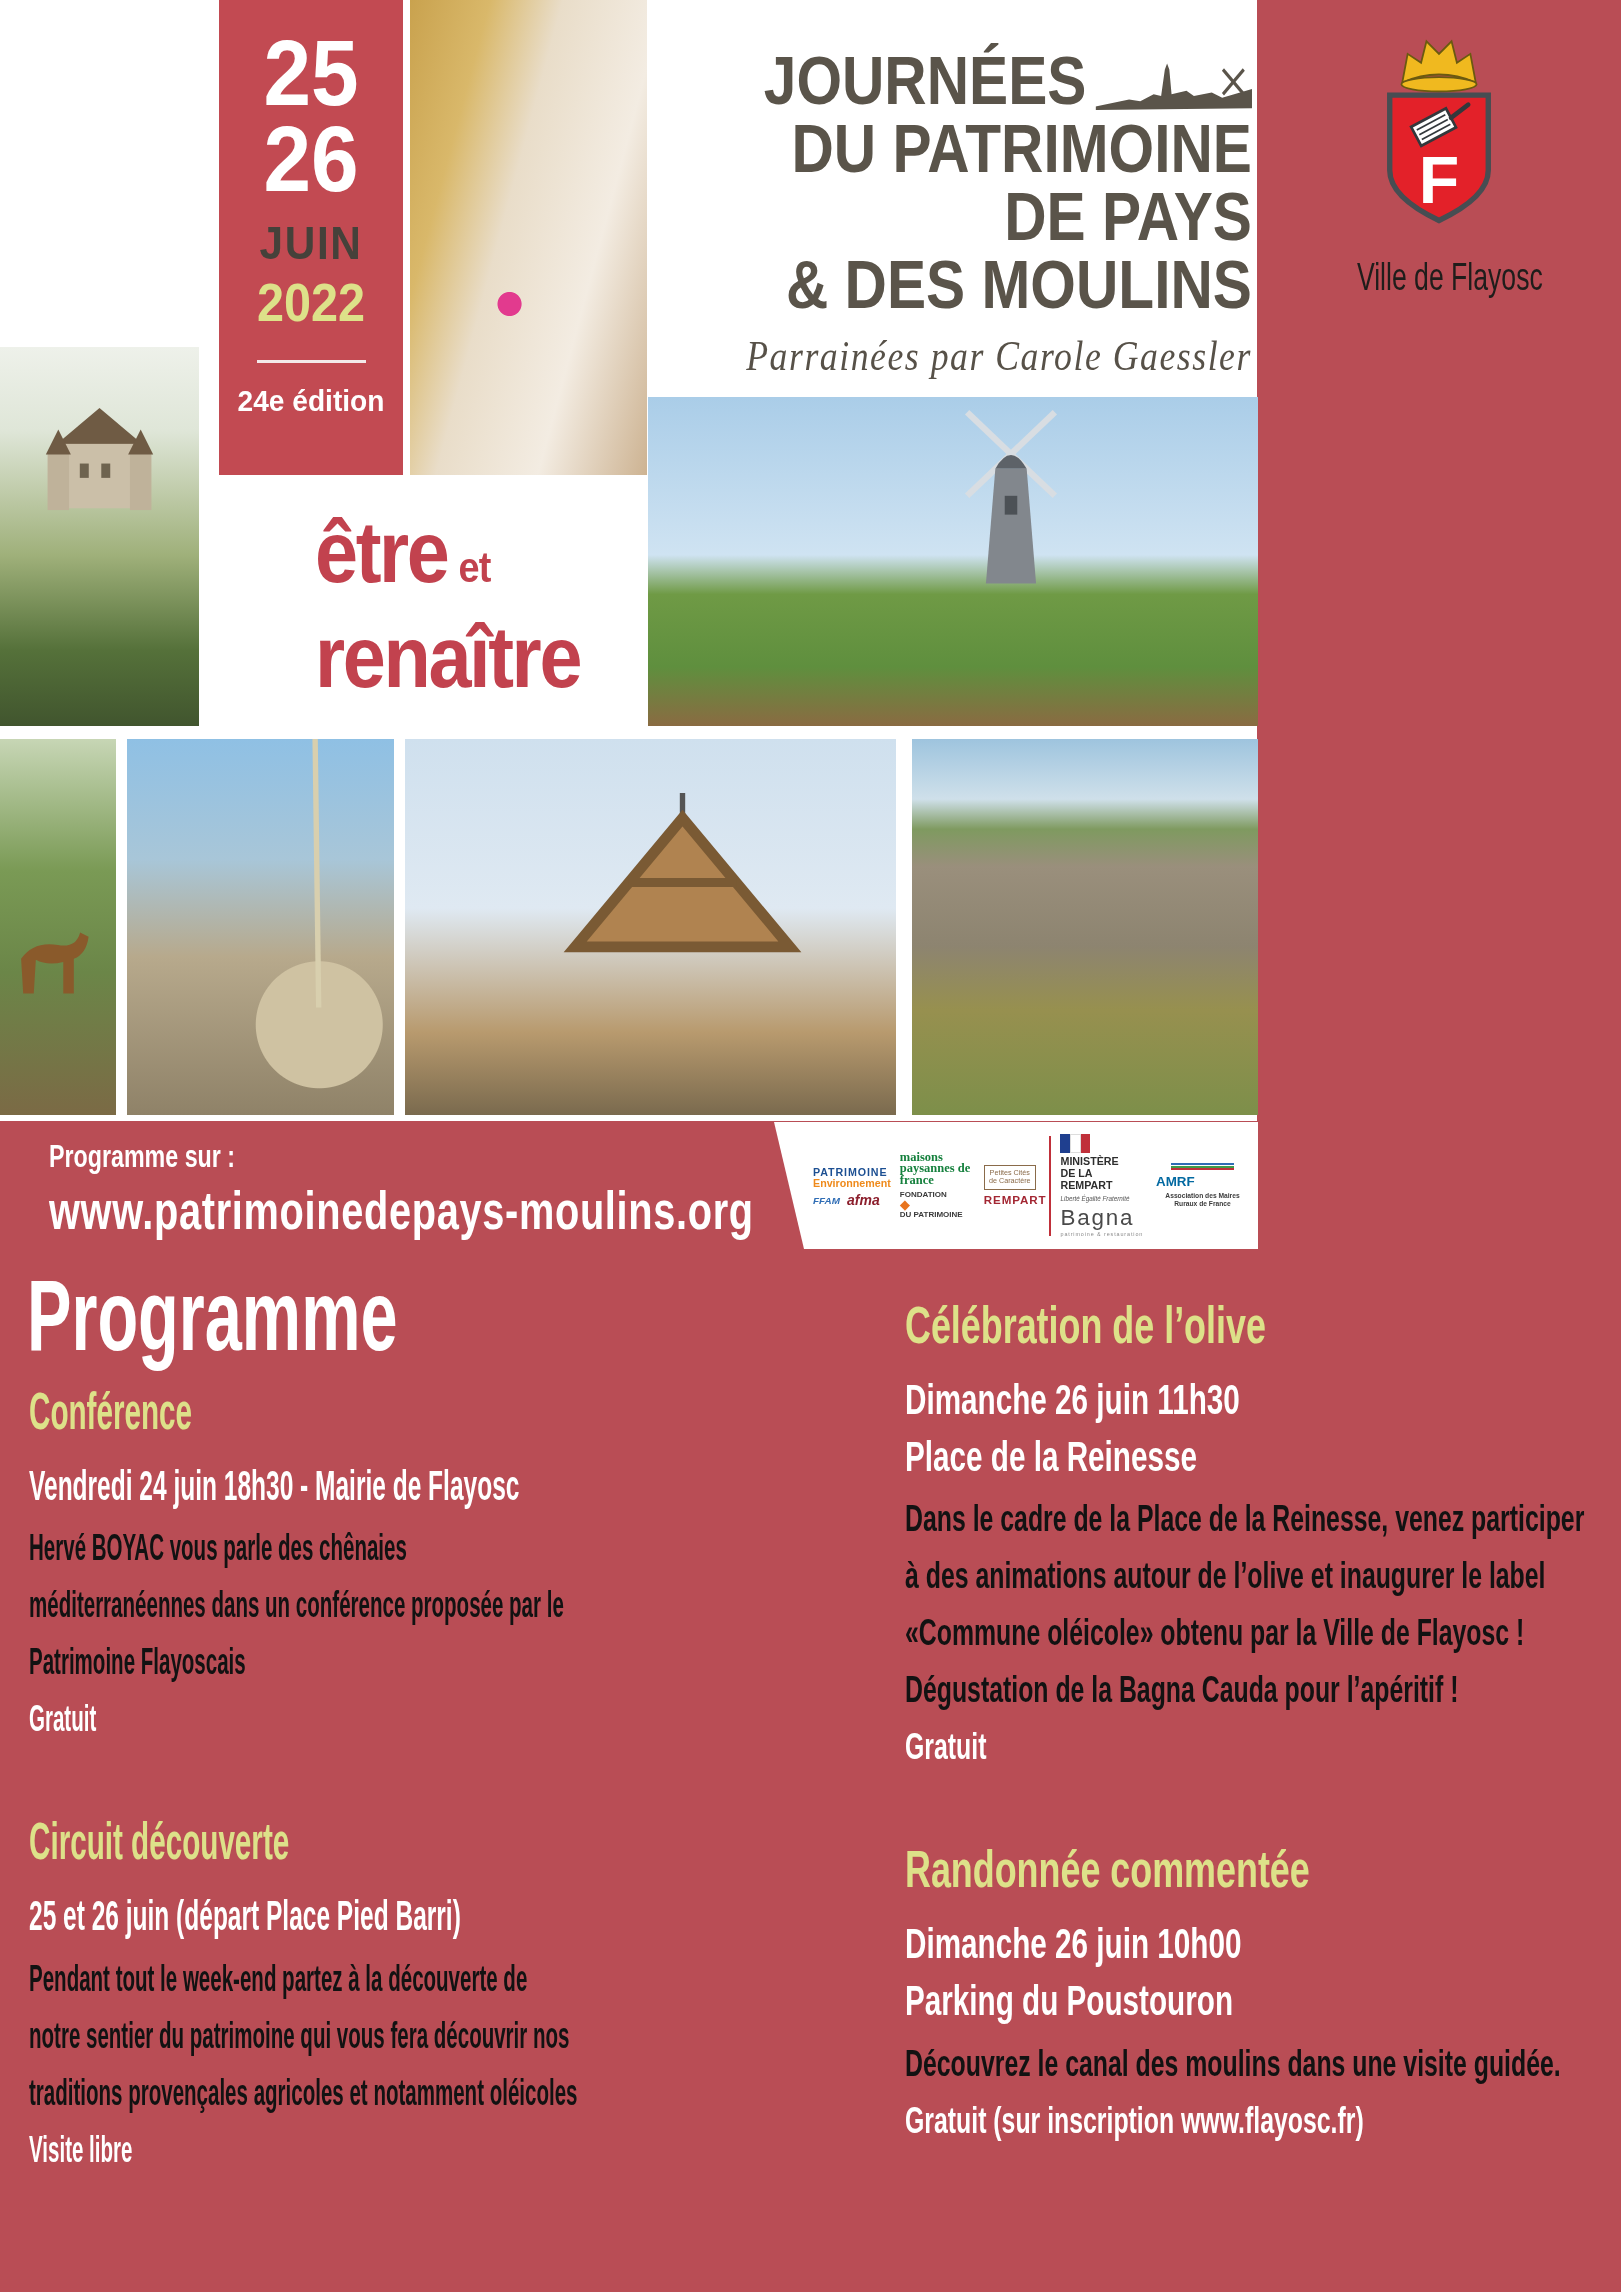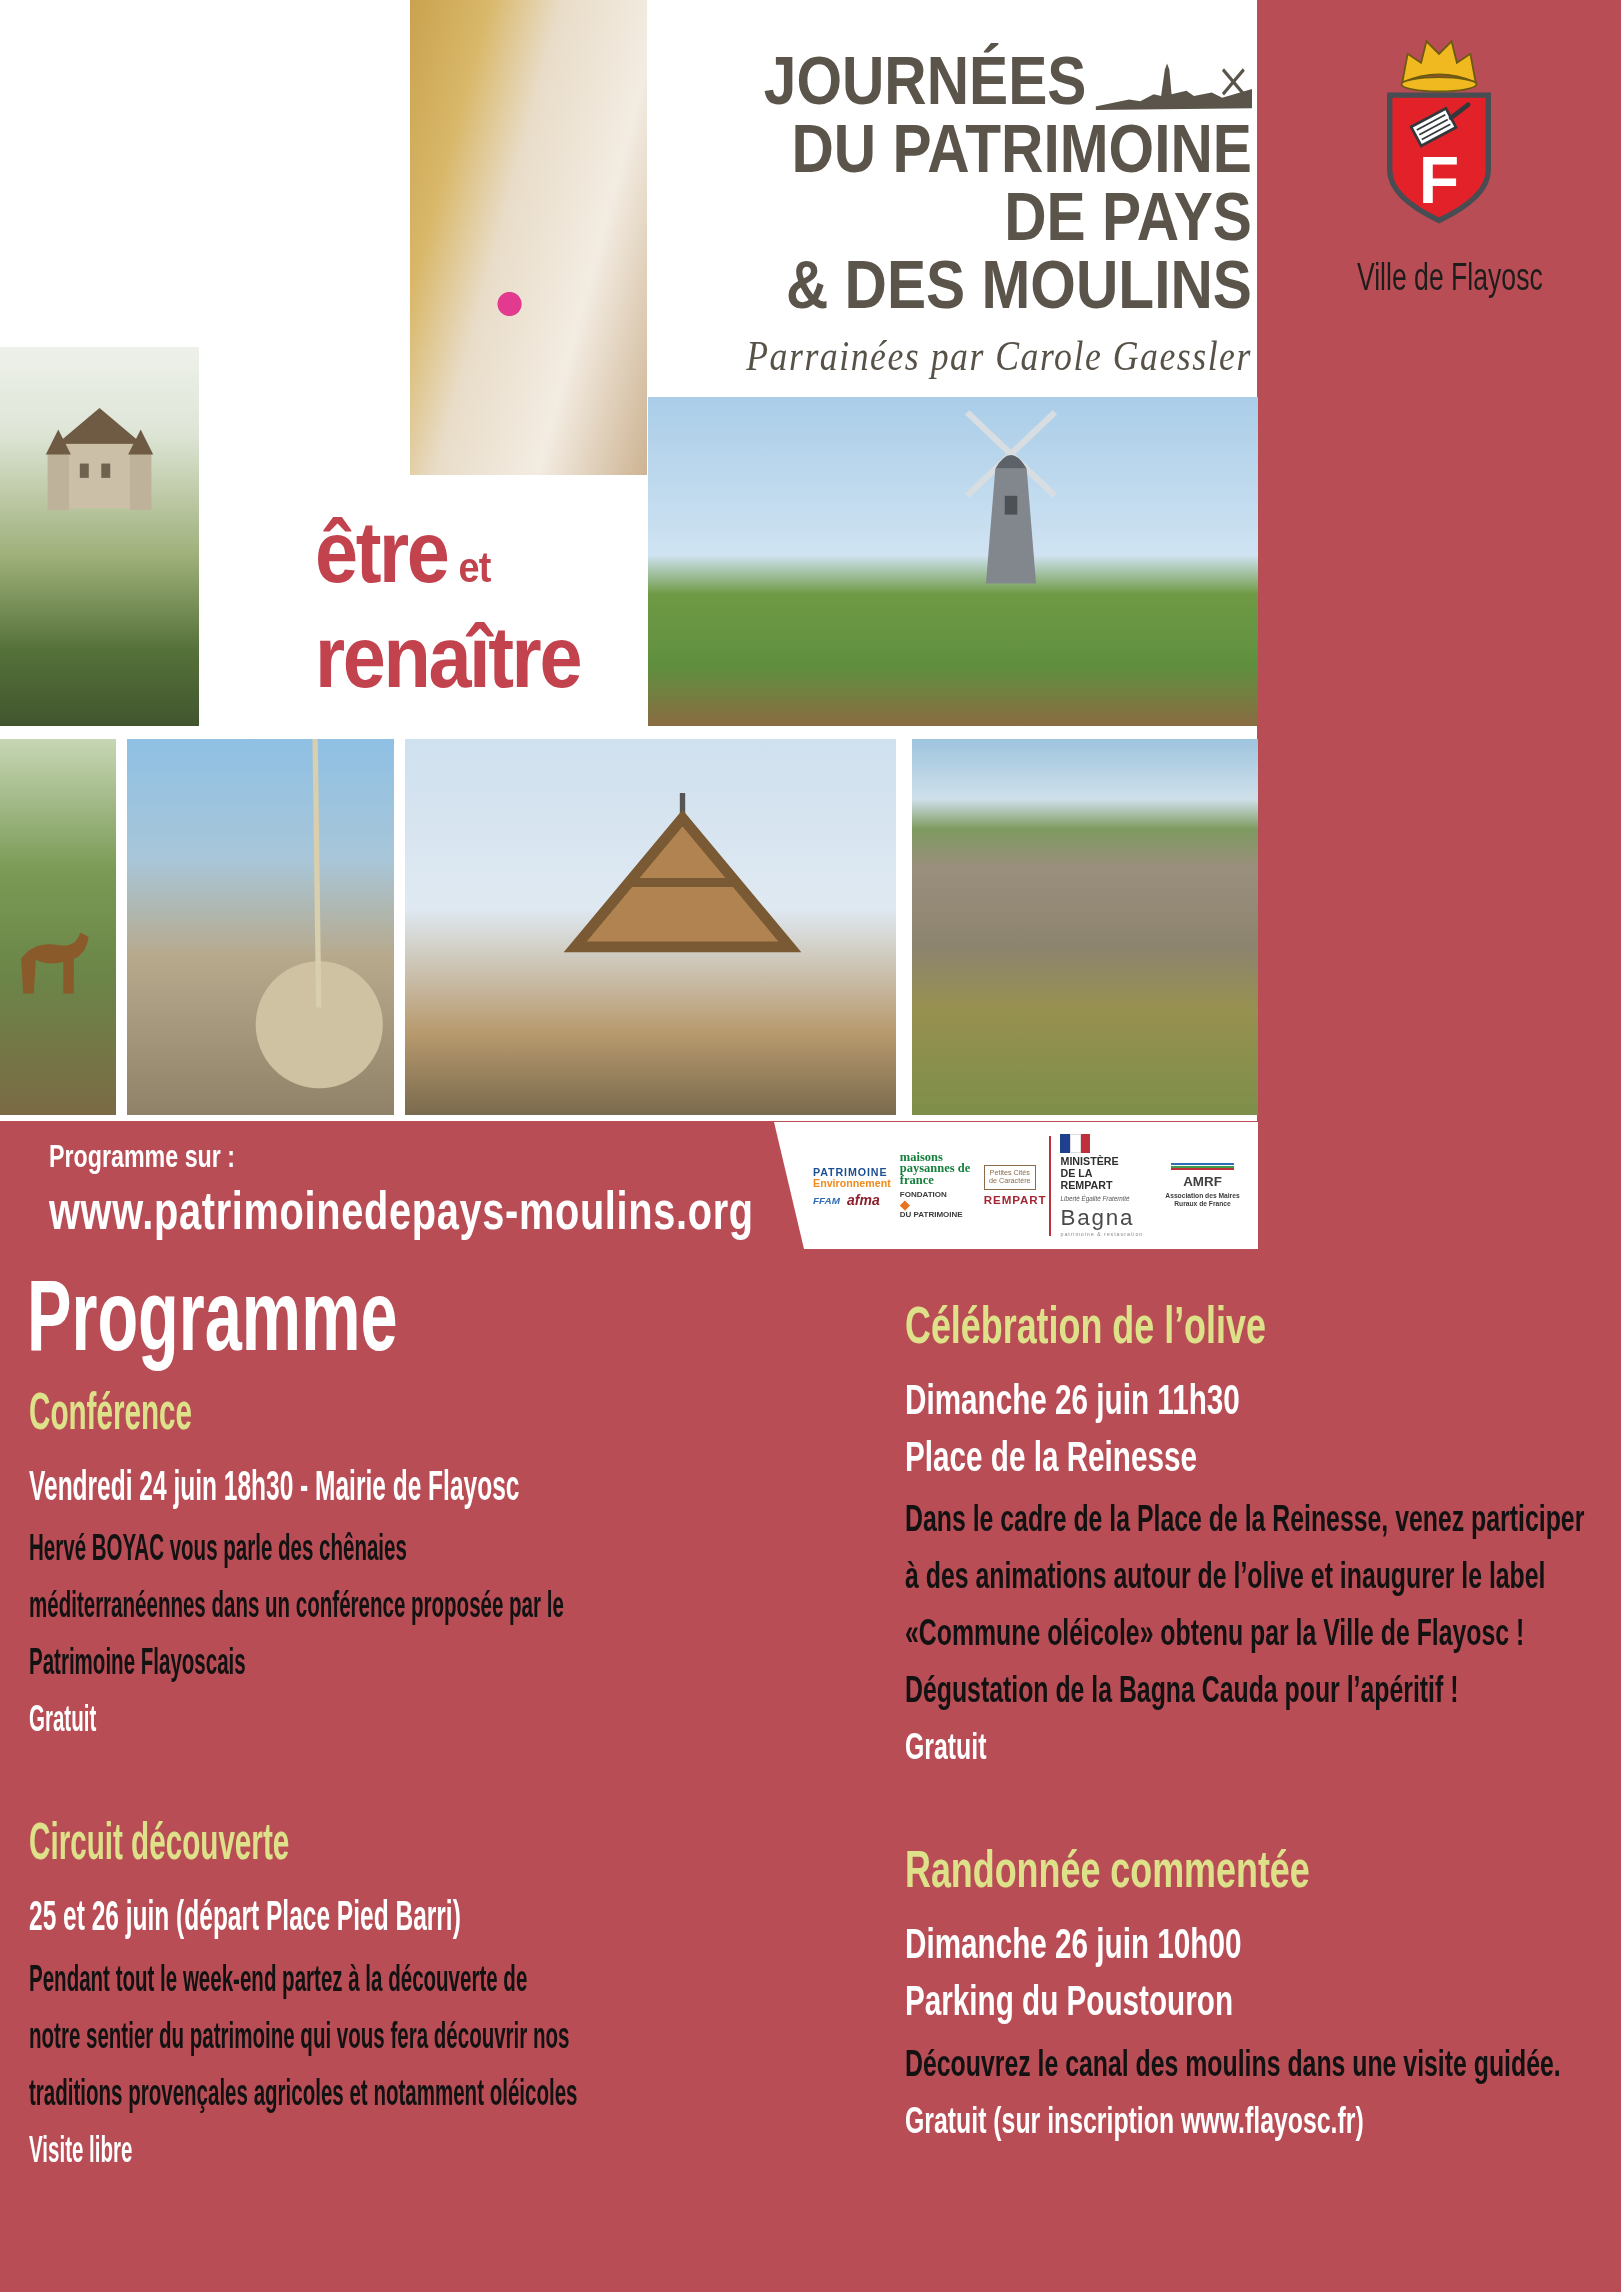--- a/index.html
+++ b/index.html
@@ -52,21 +52,21 @@
   .lp-pcc{border:1.8px solid #8a6b4a;color:#8a6b4a;font-size:7.2px;line-height:8px;width:52px;
           text-align:center;padding:3.6px 1.8px;box-sizing:border-box;}
   .lp-rempart{font-size:11.6px;font-weight:700;color:#a32733;letter-spacing:0.9px;}
   .lp-sep{width:2.7px;height:100px;background:#c0303a;flex:none;}
   .flag{display:flex;width:30px;height:19px;}
   .flag span{flex:1;}
   .lp-min{font-size:10.7px;line-height:11.6px;font-weight:700;color:#2e2e2e;}
   .lp-motto{font-size:6.3px;font-style:italic;color:#555;}
   .lp-atrium{font-size:22.4px;color:#4a4a4a;letter-spacing:1.8px;}
   .lp-atrium-sub{font-size:5.4px;color:#8a8a8a;letter-spacing:0.9px;}
-  .lp-amrf{font-size:13.4px;font-weight:700;color:#404040;text-align:center;}
+  .lp-amrf{font-size:13.4px;font-weight:700;color:#0369a1;text-align:left;}
   .lp-amrf-sub{font-size:6.7px;font-weight:700;color:#3c3c3c;text-align:center;width:93px;line-height:8px;}
   .amrf-waves{width:63px;height:7.2px;margin:0 auto;
      background:linear-gradient(180deg,#2f6db5 0 1.8px,transparent 1.8px 2.7px,#3e9c4a 2.7px 4.5px,transparent 4.5px 5.4px,#c0303a 5.4px 7.2px);}
   .prog-heading{position:absolute;left:27px;top:1258px;color:#ffffff;font-size:101px;font-weight:700;
                 transform:scaleX(.66);transform-origin:0 0;white-space:nowrap;}
   .col{position:absolute;color:#ffffff;}
   .col-left{left:29px;top:1381px;width:967px;transform:scaleX(.57);transform-origin:0 0;}
   .col-right{left:905px;top:1295px;width:985px;transform:scaleX(.69);transform-origin:0 0;}
   .ev-title{font-size:52px;font-weight:700;color:#dde189;margin-bottom:16px;}
   .ev-when{font-size:43px;font-weight:700;color:#ffffff;line-height:57px;}
@@ -77,20 +77,28 @@
   svg{display:block;}
 </style>
 </head>
 <body>
 
 <div class="poster">
 
   <div class="abs red-bg" style="left:1257px;top:0;width:364px;height:1121px;"></div>
   <div class="abs red-bg" style="left:0;top:1121px;width:1621px;height:1171px;"></div>
 
+  <div class="badge">
+    <div class="day">25</div>
+    <div class="day">26</div>
+    <div class="month">JUIN</div>
+    <div class="year">2022</div>
+    <div class="divider"></div>
+    <div class="edition">24e édition</div>
+  </div>
 
   <div class="photo" style="left:410px;top:0;width:237px;height:475px;
               background:
                 radial-gradient(circle at 42% 64%, #e23a8e 0 11.6px, rgba(0,0,0,0) 12.5px),
                 linear-gradient(105deg,#c9a24e 0%,#d9b86a 22%,#e9ddc9 42%,#f3ece2 70%,#cdb392 100%);"></div>
 
   <div class="title-block">
     <div class="title-row1">
       <span class="tline">JOURNÉES</span>
       <svg width="184" height="61" viewBox="0 0 210 66">

